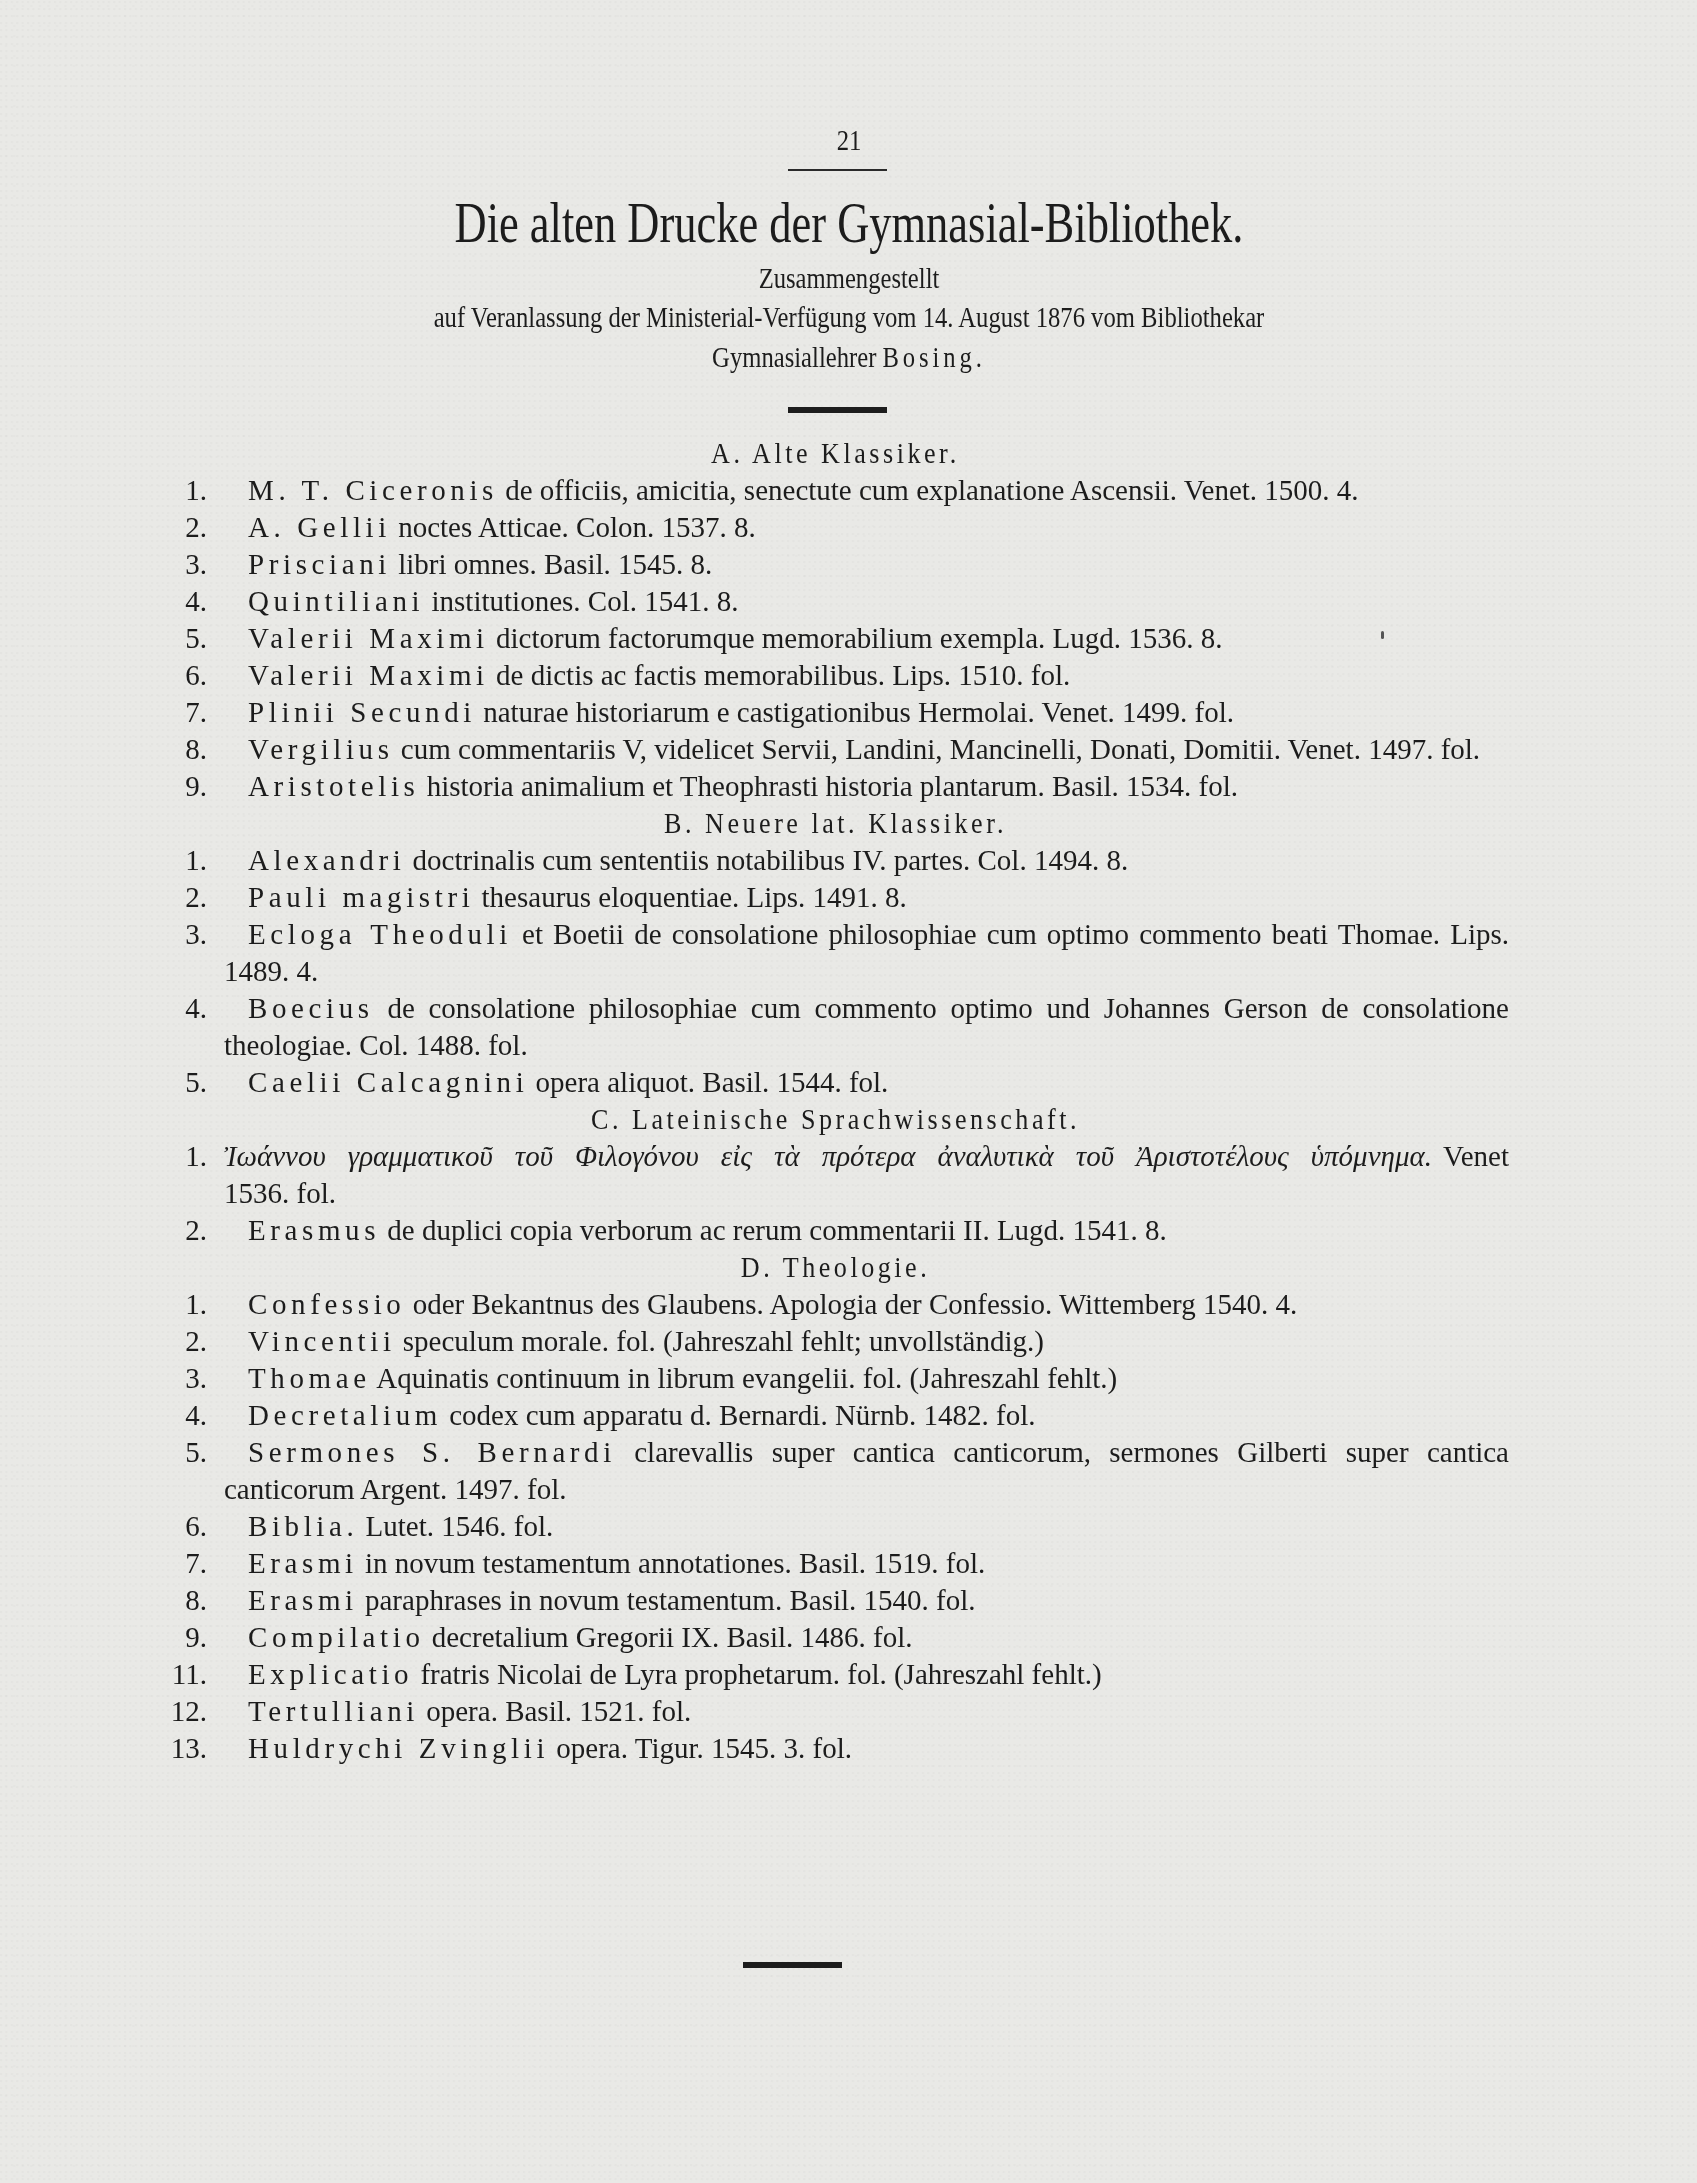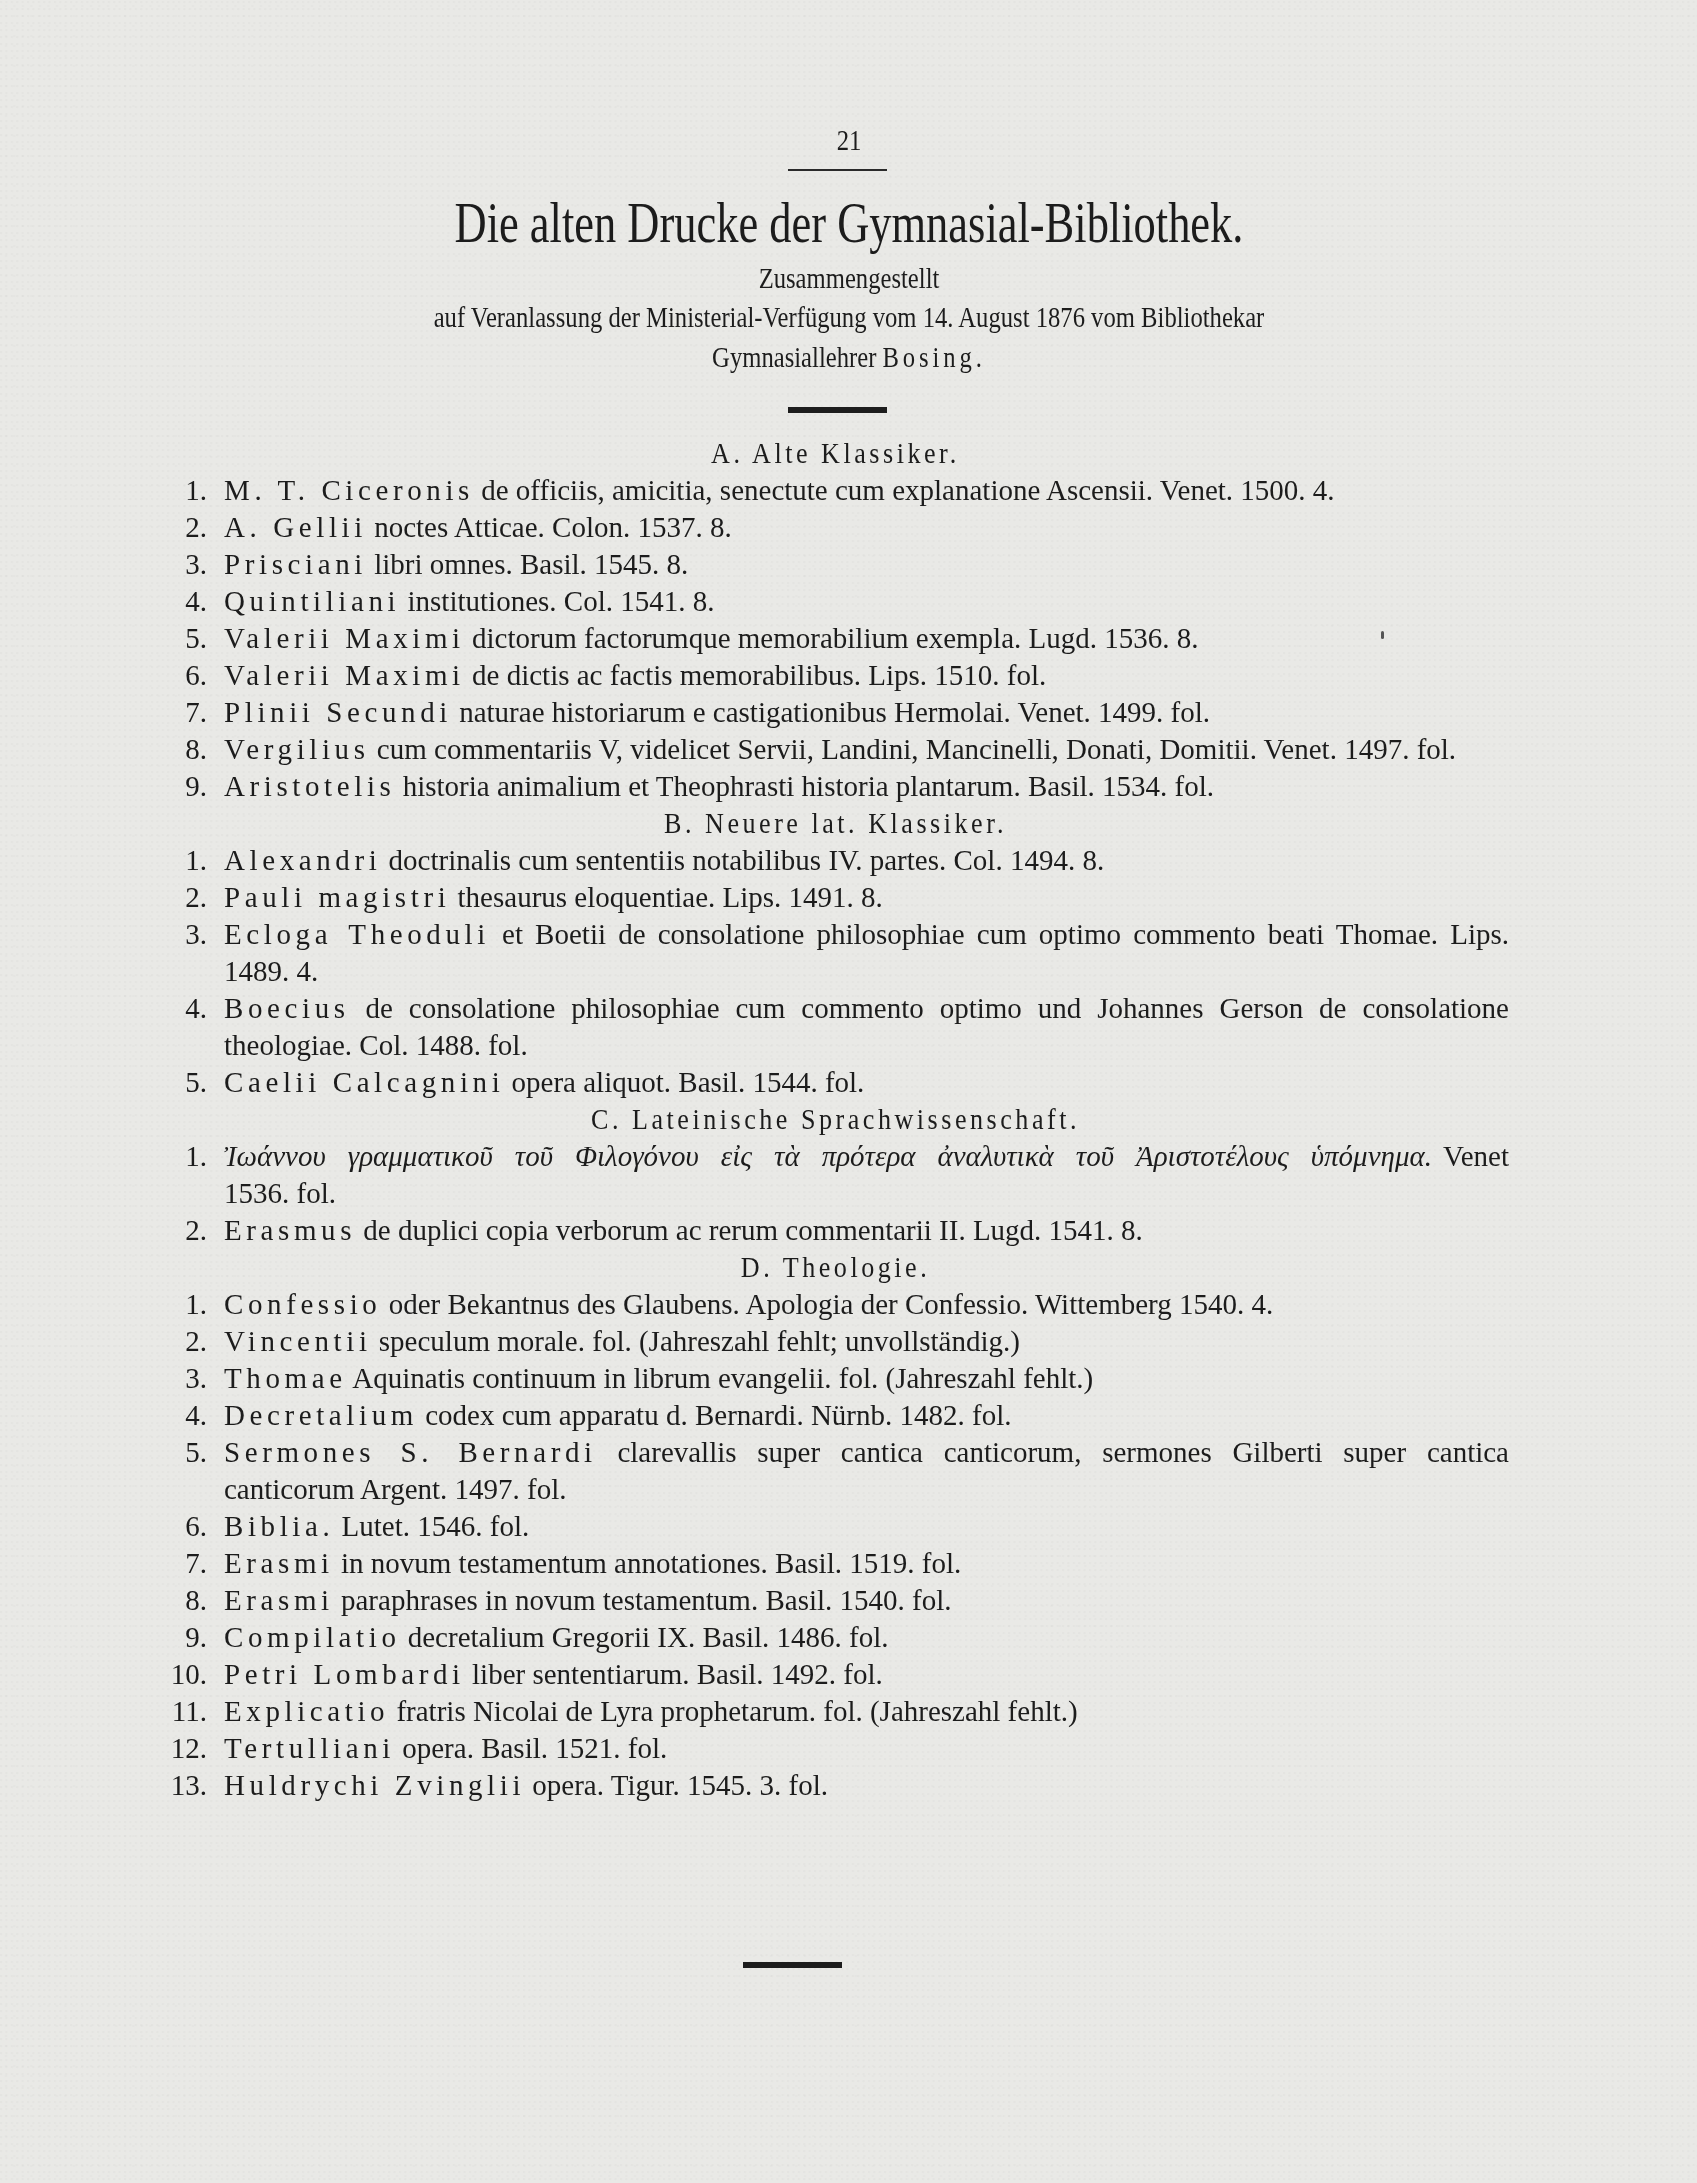--- a/index.html
+++ b/index.html
@@ -108,20 +108,21 @@
       letter-spacing: 0px;
     }
     .entry-num {
       position: absolute;
       left: 0;
       width: 45px;
       text-align: right;
     }
     .entry-author {
       letter-spacing: 4.6px;
+      margin-left: 24px;
     }
     .entry-greek {
       font-style: italic;
       word-spacing: 11px;
       margin-top: 36px;
     }
     .entry-title { }
     .speck {
       position: absolute;
       width: 3.1px;
@@ -172,21 +173,20 @@
       <div class="section-heading">D. Theologie.</div>
       <div class="entry"><span class="entry-num">1.</span><span class="entry-author">Confessio</span><span class="entry-title"> oder Bekantnus des Glaubens. Apologia der Confessio.  Wittemberg 1540. 4.</span></div>
       <div class="entry"><span class="entry-num">2.</span><span class="entry-author">Vincentii</span><span class="entry-title"> speculum morale. fol. (Jahreszahl fehlt; unvollständig.)</span></div>
       <div class="entry"><span class="entry-num">3.</span><span class="entry-author">Thomae</span><span class="entry-title"> Aquinatis continuum in librum evangelii.  fol. (Jahreszahl fehlt.)</span></div>
       <div class="entry"><span class="entry-num">4.</span><span class="entry-author">Decretalium</span><span class="entry-title"> codex cum apparatu d. Bernardi.  Nürnb. 1482. fol.</span></div>
       <div class="entry"><span class="entry-num">5.</span><span class="entry-author">Sermones S. Bernardi</span><span class="entry-title"> clarevallis super cantica canticorum, sermones Gilberti super cantica canticorum Argent.  1497.  fol.</span></div>
       <div class="entry"><span class="entry-num">6.</span><span class="entry-author">Biblia.</span><span class="entry-title">  Lutet.  1546. fol.</span></div>
       <div class="entry"><span class="entry-num">7.</span><span class="entry-author">Erasmi</span><span class="entry-title"> in novum testamentum annotationes.  Basil.  1519.  fol.</span></div>
       <div class="entry"><span class="entry-num">8.</span><span class="entry-author">Erasmi</span><span class="entry-title"> paraphrases in novum testamentum.  Basil.  1540.  fol.</span></div>
       <div class="entry"><span class="entry-num">9.</span><span class="entry-author">Compilatio</span><span class="entry-title"> decretalium Gregorii IX.  Basil.  1486.  fol.</span></div>
-      <div class="entry"><span class="entry-num">10.</span><span class="entry-author">Petri Lombardi</span><span class="entry-title"> liber sententiarum.  Basil.  1492.  fol.</span></div>
       <div class="entry"><span class="entry-num">11.</span><span class="entry-author">Explicatio</span><span class="entry-title"> fratris Nicolai de Lyra prophetarum.  fol.  (Jahreszahl fehlt.)</span></div>
       <div class="entry"><span class="entry-num">12.</span><span class="entry-author">Tertulliani</span><span class="entry-title"> opera.  Basil.  1521.  fol.</span></div>
       <div class="entry"><span class="entry-num">13.</span><span class="entry-author">Huldrychi Zvinglii</span><span class="entry-title"> opera.  Tigur.  1545. 3. fol.</span></div>
     </div>
 
   <div class="rule-end"></div>
 
   <div class="speck" style="left:1381px;top:631px;"></div>
 </div>
 

